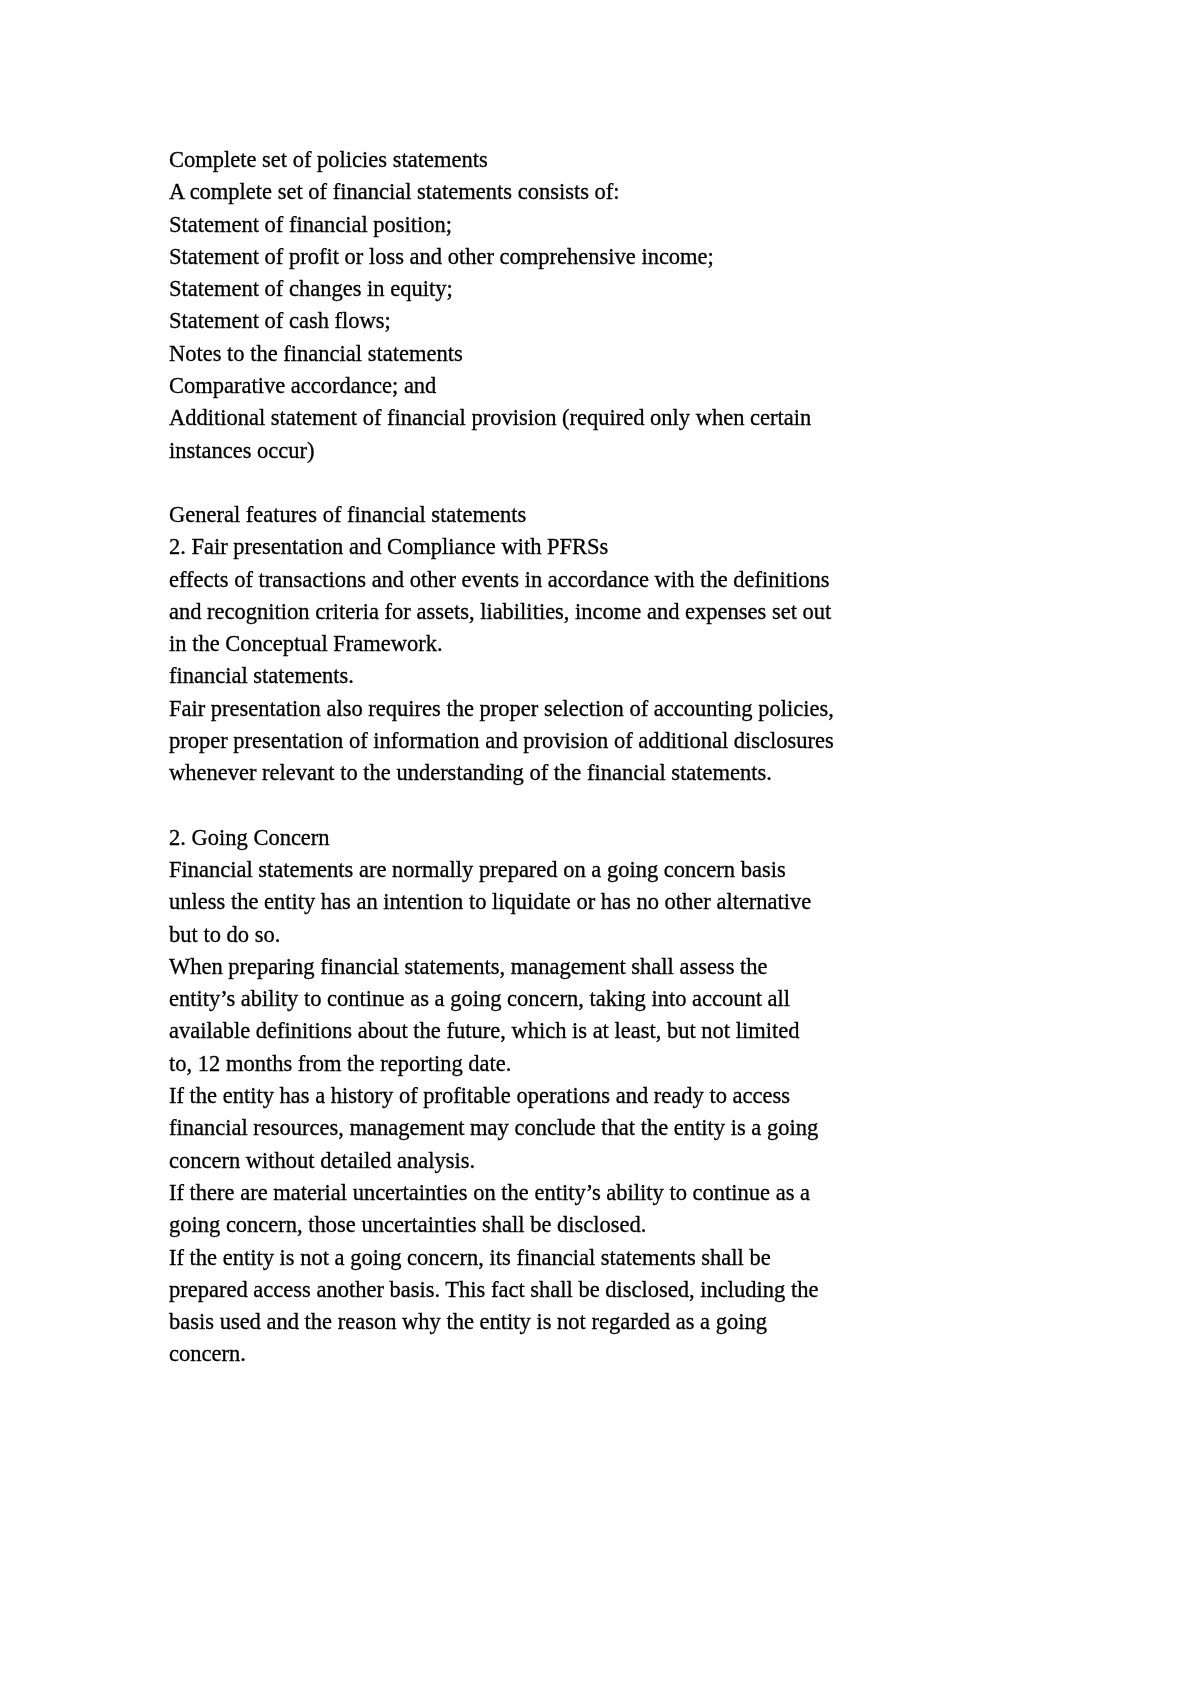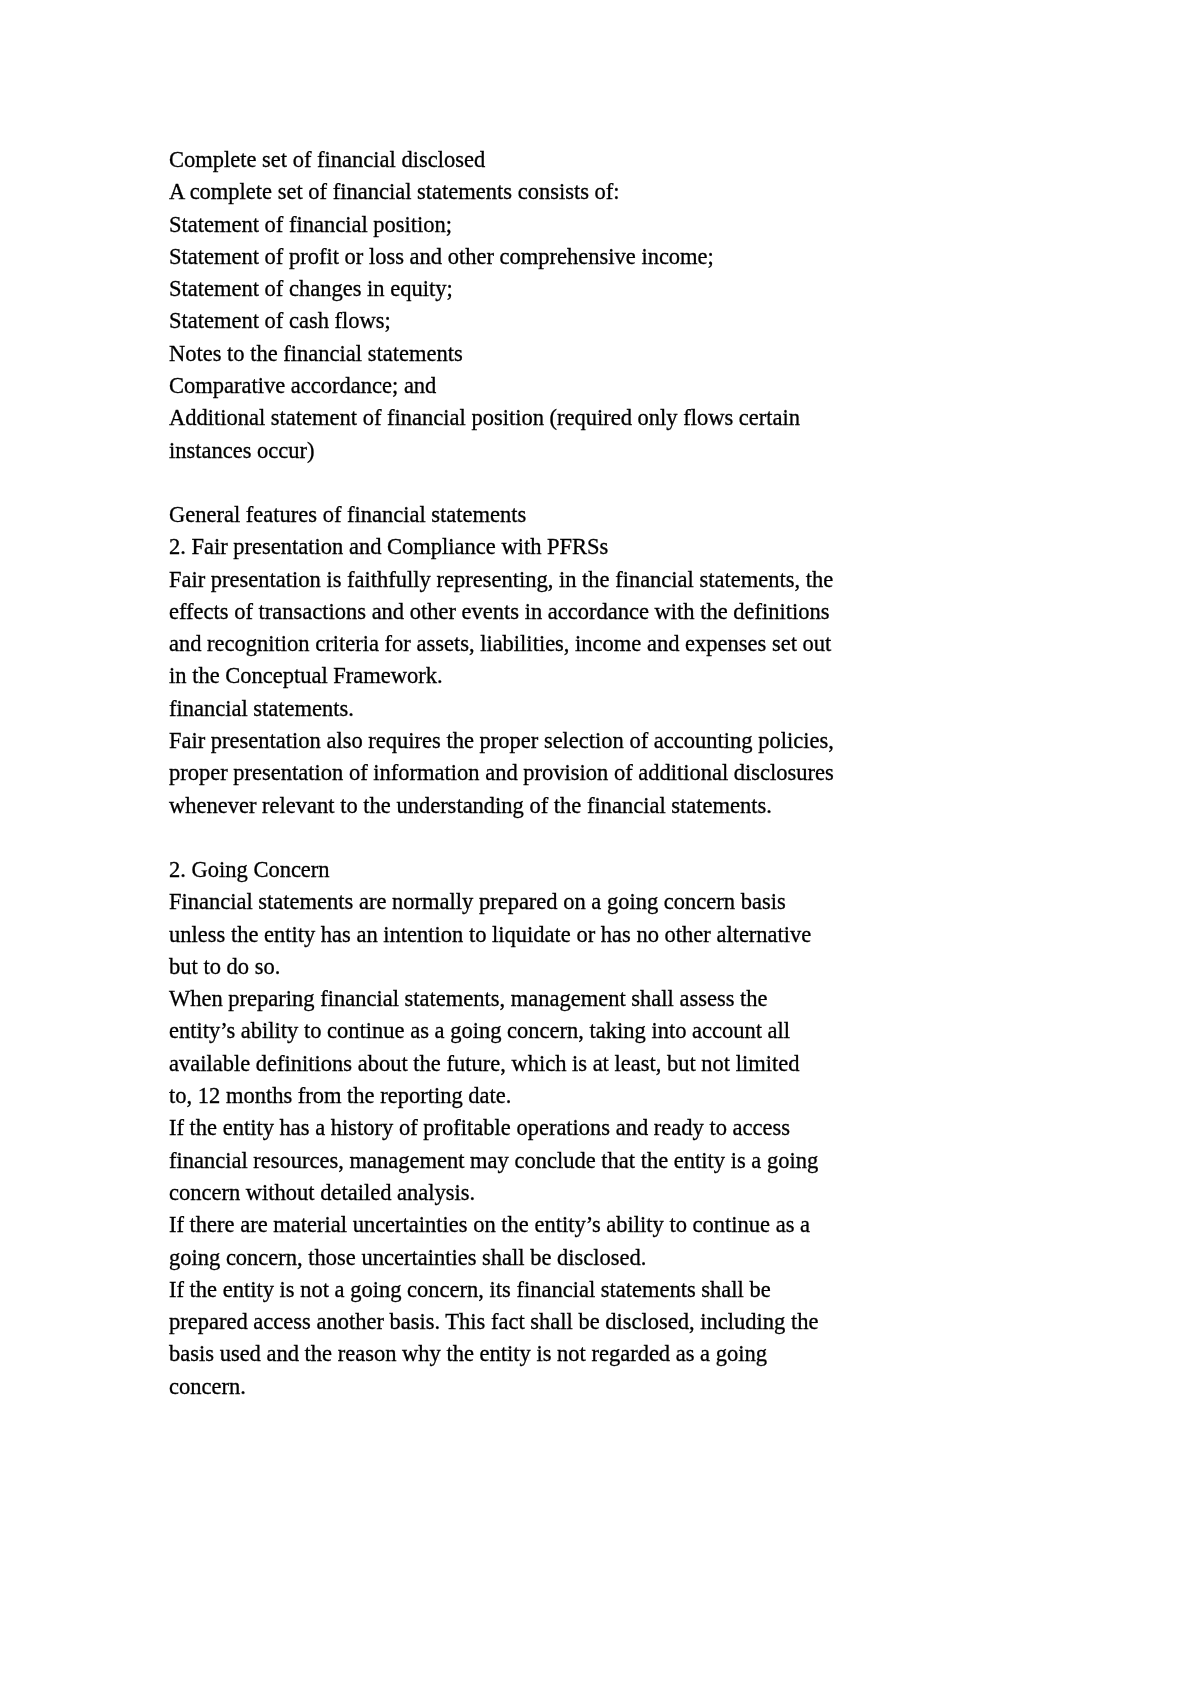--- a/index.html
+++ b/index.html
@@ -39,35 +39,34 @@
     color: #000000;
     -webkit-text-stroke: 0.3px #000000;
   }
 </style>
 </head>
 <body>
 
 <div class="page">
   <div class="text-block">
       <div class="section">
-        <div class="line">Complete set of financial disclosed</div>
+        <div class="line">Complete set of policies statements</div>
         <div class="line">A complete set of financial statements consists of:</div>
         <div class="line">Statement of financial position;</div>
         <div class="line">Statement of profit or loss and other comprehensive income;</div>
         <div class="line">Statement of changes in equity;</div>
         <div class="line">Statement of cash flows;</div>
         <div class="line">Notes to the financial statements</div>
         <div class="line">Comparative accordance; and</div>
-        <div class="line">Additional statement of financial position (required only flows certain</div>
+        <div class="line">Additional statement of financial provision (required only when certain</div>
         <div class="line">instances occur)</div>
       </div>
       <div class="section">
         <div class="line">General features of financial statements</div>
         <div class="line">2. Fair presentation and Compliance with PFRSs</div>
-        <div class="line">Fair presentation is faithfully representing, in the financial statements, the</div>
         <div class="line">effects of transactions and other events in accordance with the definitions</div>
         <div class="line">and recognition criteria for assets, liabilities, income and expenses set out</div>
         <div class="line">in the Conceptual Framework.</div>
         <div class="line">financial statements.</div>
         <div class="line">Fair presentation also requires the proper selection of accounting policies,</div>
         <div class="line">proper presentation of information and provision of additional disclosures</div>
         <div class="line">whenever relevant to the understanding of the financial statements.</div>
       </div>
       <div class="section">
         <div class="line">2. Going Concern</div>

